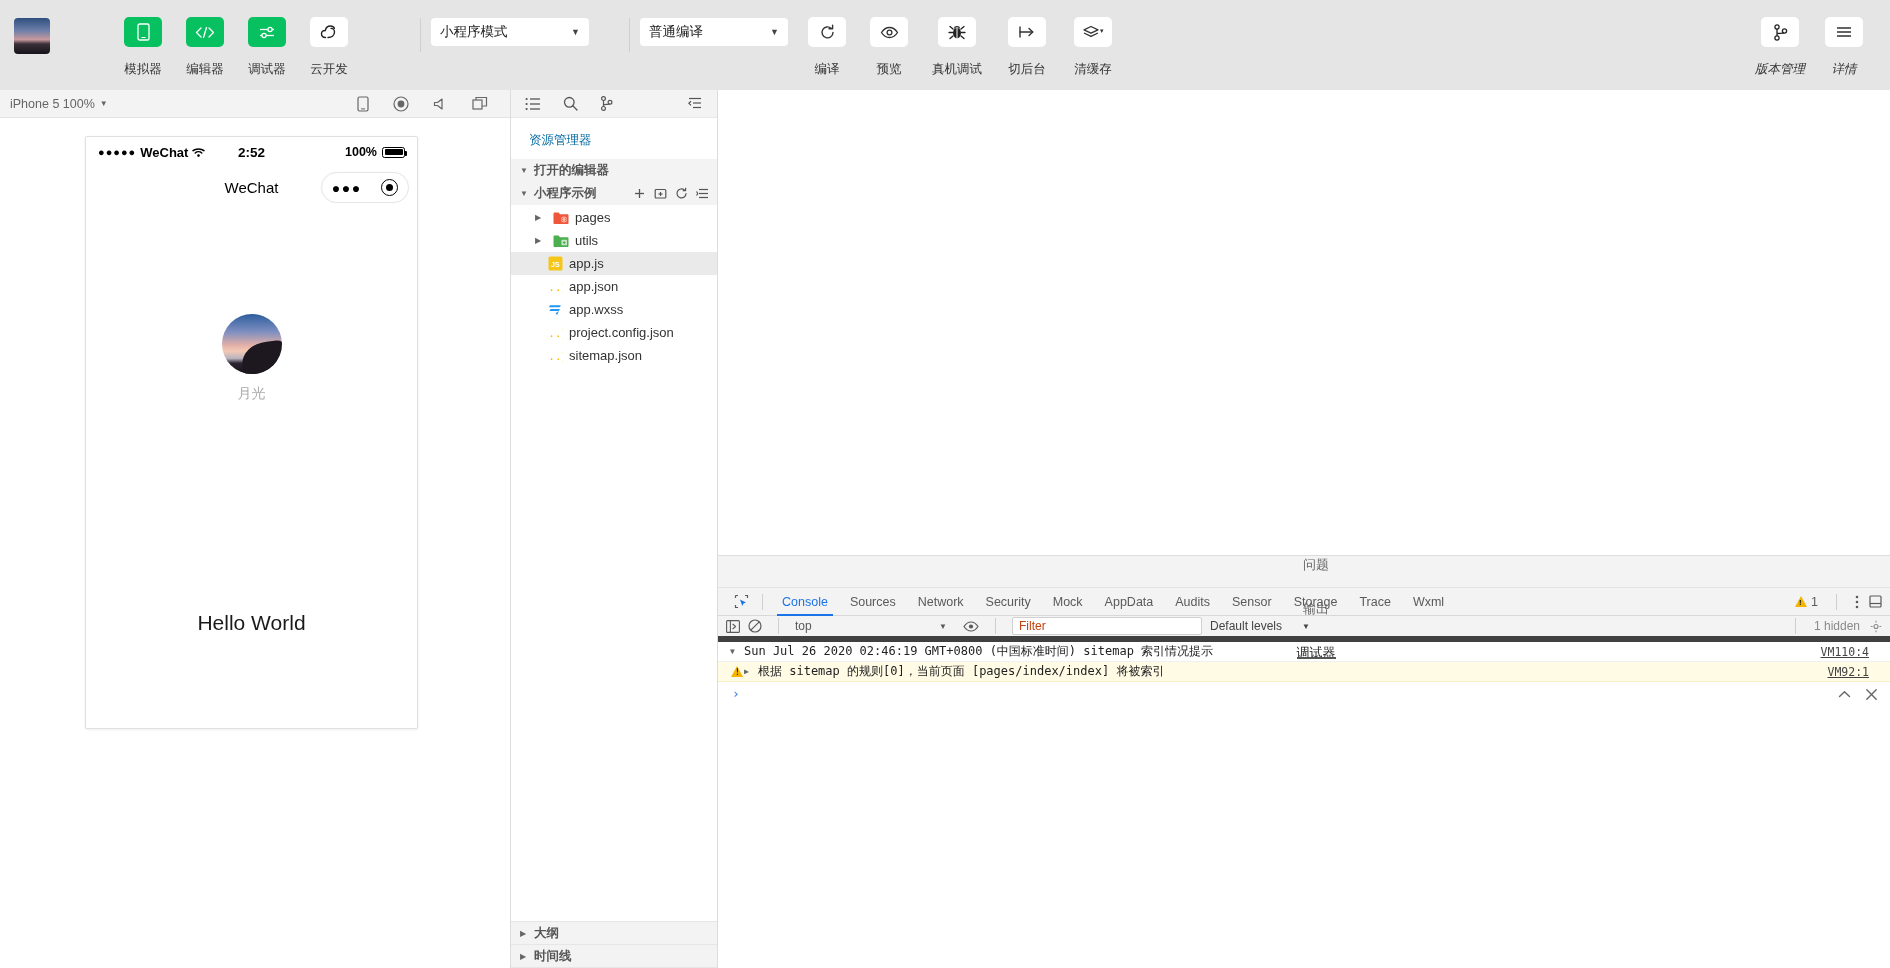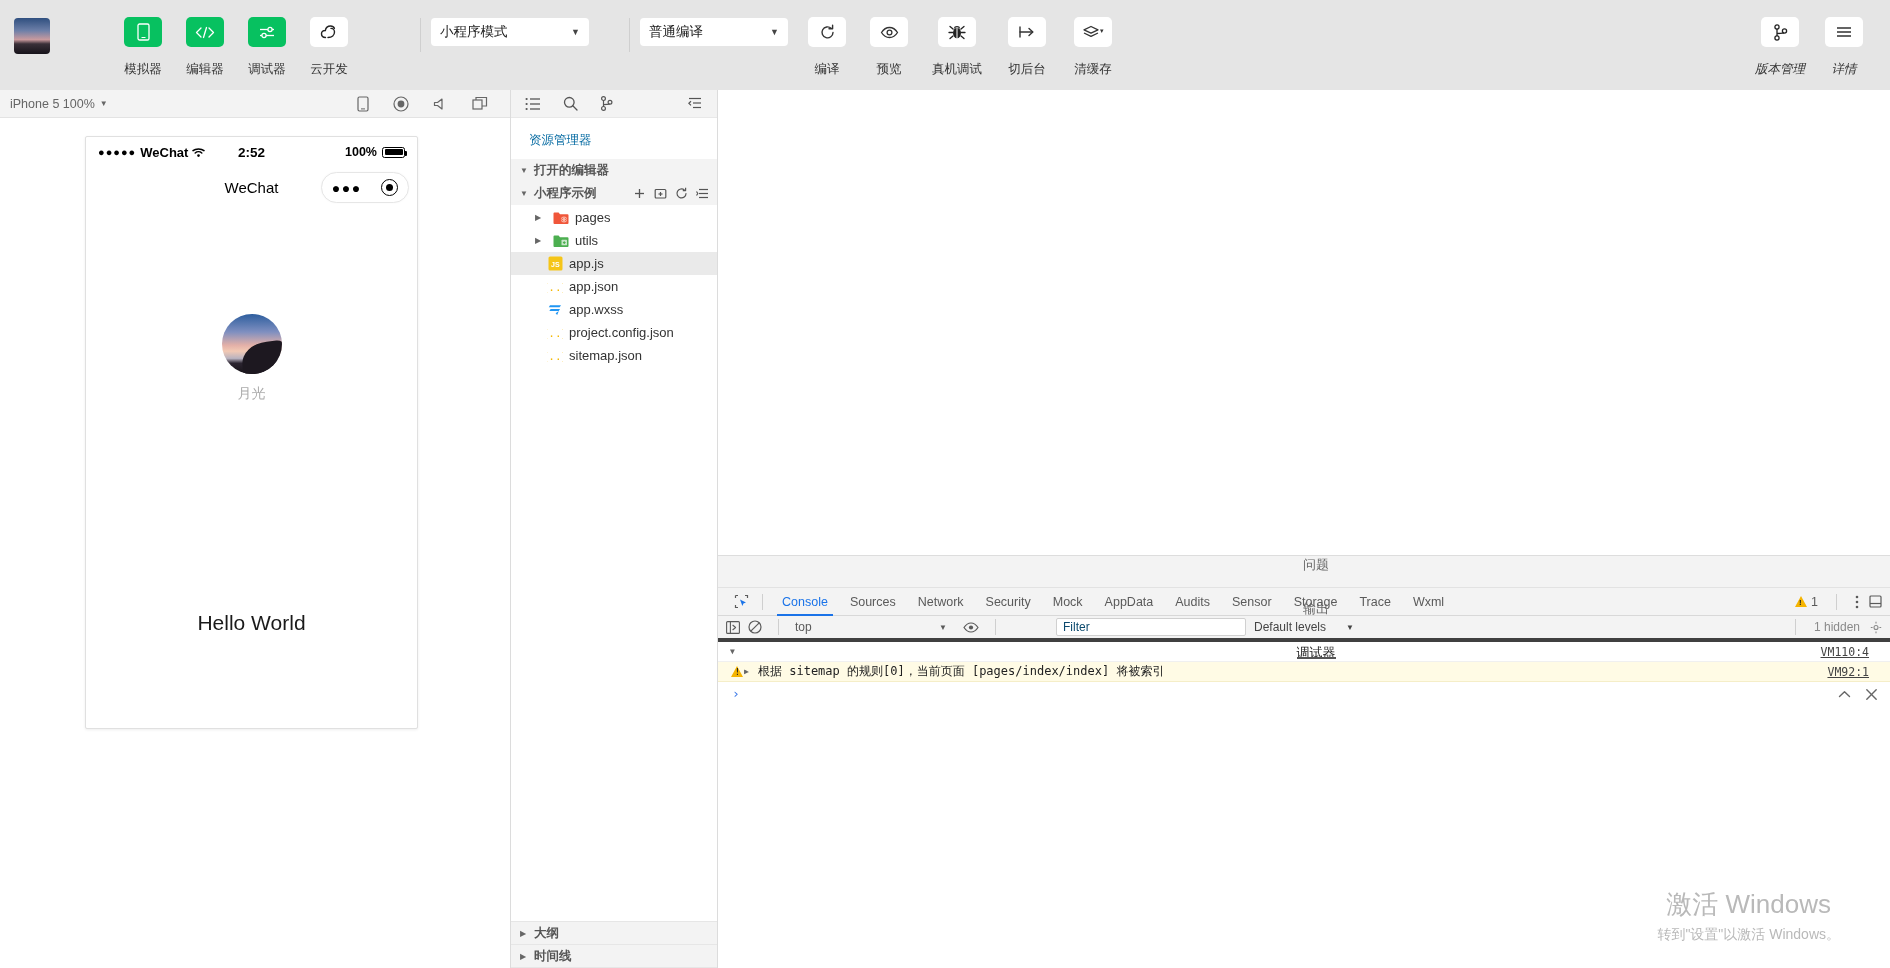--- a/index.html
+++ b/index.html
@@ -169,29 +169,29 @@
   .dt-div { width: 1px; height: 16px; background: #cfcfcf; margin: 0 8px; }
   .dt-tab { padding: 0 11px; height: 28px; line-height: 28px; cursor: pointer; position: relative; }
   .dt-tab.active { color: #1a73e8; }
   .dt-tab.active::after { content:''; position:absolute; left:6px; right:6px; bottom:0; height:2px; background:#1a73e8; }
   .dt-right { margin-left: auto; display: flex; align-items: center; gap: 10px; padding-right: 8px; }
   .warn-badge { display: flex; align-items: center; gap: 4px; color: #5a5a5a; }
   .warn-tri { width: 0; height: 0; border-left: 6px solid transparent; border-right: 6px solid transparent; border-bottom: 11px solid #f5b400; position: relative; }
   .warn-tri::after { content:'!'; position:absolute; left:-2px; top:2px; font-size:8px; color:#222; font-weight:700; }
 
   .con-toolbar {
-    height: 26px; background: #f3f3f3; border-bottom: 4px solid #404040;
+    height: 26px; background: #f3f3f3; border-bottom: 6px solid #404040;
     display: flex; align-items: center; padding-left: 8px; font-size: 12px; color: #5a5a5a; gap: 8px;
   }
   .con-toolbar > span.ico { cursor: pointer; display: flex; align-items: center; }
   .ctx-select { display: flex; align-items: center; width: 160px; cursor: pointer; }
   .ctx-select .caret { margin-left: auto; font-size: 8px; padding-right: 8px; }
   .filter-box {
     width: 190px; height: 18px; background: #fff; border: 1px solid #d0d0d0; border-radius: 2px;
-    font-size: 12px; color: #0c4a6e; padding: 0 6px; line-height: 17px; margin-left: 44px;
+    font-size: 12px; color: #c2410c; padding: 0 6px; line-height: 17px;
   }
   .levels { display: flex; align-items: center; gap: 20px; cursor: pointer; color: #444; }
   .con-right { margin-left: auto; display: flex; align-items: center; gap: 10px; padding-right: 8px; color: #8a8a8a; }
 
   .con-log { flex: 1; overflow: hidden; font-family: "DejaVu Sans Mono", "Liberation Mono", monospace; font-size: 12px; }
   .log-row { display: flex; align-items: center; min-height: 20px; padding-left: 12px; border-bottom: 1px solid #f0f0f0; }
   .log-row.warn { background: #fffbe5; border-bottom: 1px solid #f5eec8; }
   .log-row .arrow { font-size: 8px; color: #666; width: 12px; }
   .log-row .txt { color: #222; padding-left: 2px; }
   .log-row .src { margin-left: auto; padding-right: 21px; color: #444; text-decoration: underline; cursor: pointer; font-size: 11.5px; }
@@ -698,32 +698,29 @@
               <circle cx="6" cy="6.5" r="2" fill="none" stroke="#8a8a8a" stroke-width="1.1"></circle>
               <path d="M6 0.8 L6 2.6 M6 10.4 L6 12.2 M0.8 6.5 L2.6 6.5 M9.4 6.5 L11.2 6.5" stroke="#8a8a8a" stroke-width="1.1"></path>
             </svg>
         </span>
       </span>
     </div>
 
     <div class="con-log">
       <div class="log-row">
         <span class="arrow">▼</span>
+        <span class="txt">Sun Jul 26 2020 02:46:19 GMT+0800 (中国标准时间) sitemap 索引情况提示</span>
         <span class="src">VM110:4</span>
       </div>
       <div class="log-row warn">
         <span class="warn-ico">
           <span class="warn-tri"></span>
         </span>
         <span class="arrow">▶</span>
         <span class="txt">根据 sitemap 的规则[0]，当前页面 [pages/index/index] 将被索引</span>
         <span class="src">VM92:1</span>
       </div>
       <div class="prompt">›</div>
     </div>
   </div>
 
-  <div class="watermark">
-    <div class="wm1">激活 Windows</div>
-    <div class="wm2">转到"设置"以激活 Windows。</div>
-  </div>
 
 </div>
 
 </body></html>

